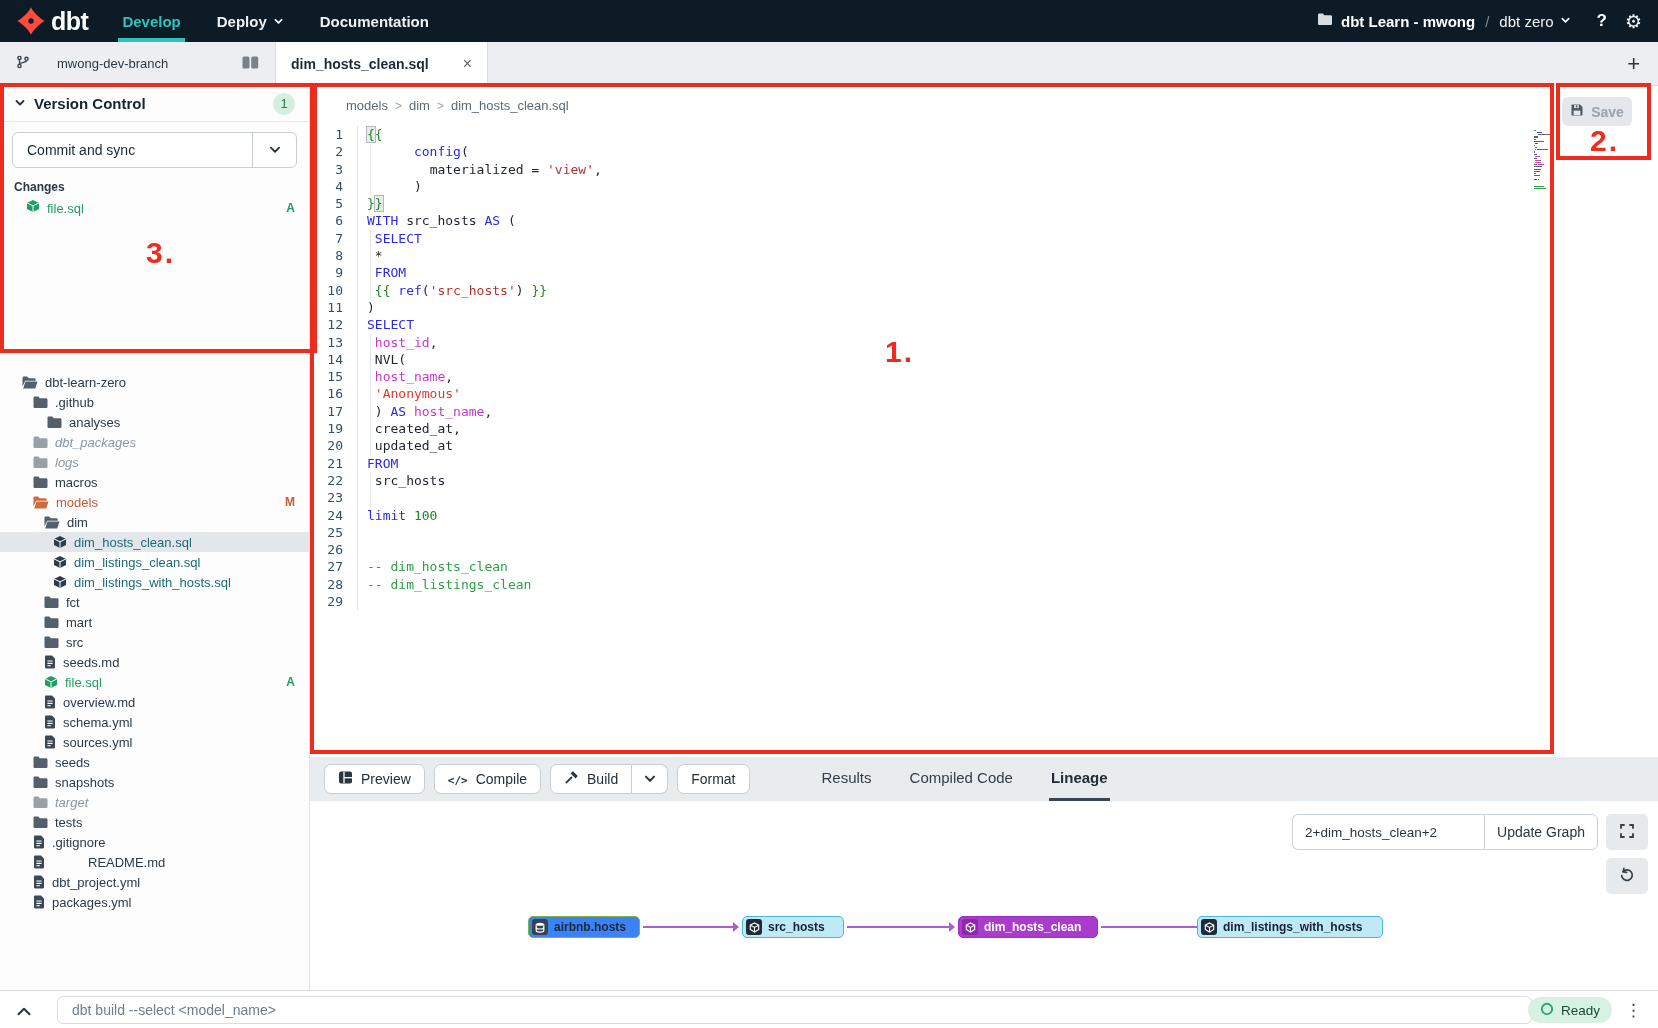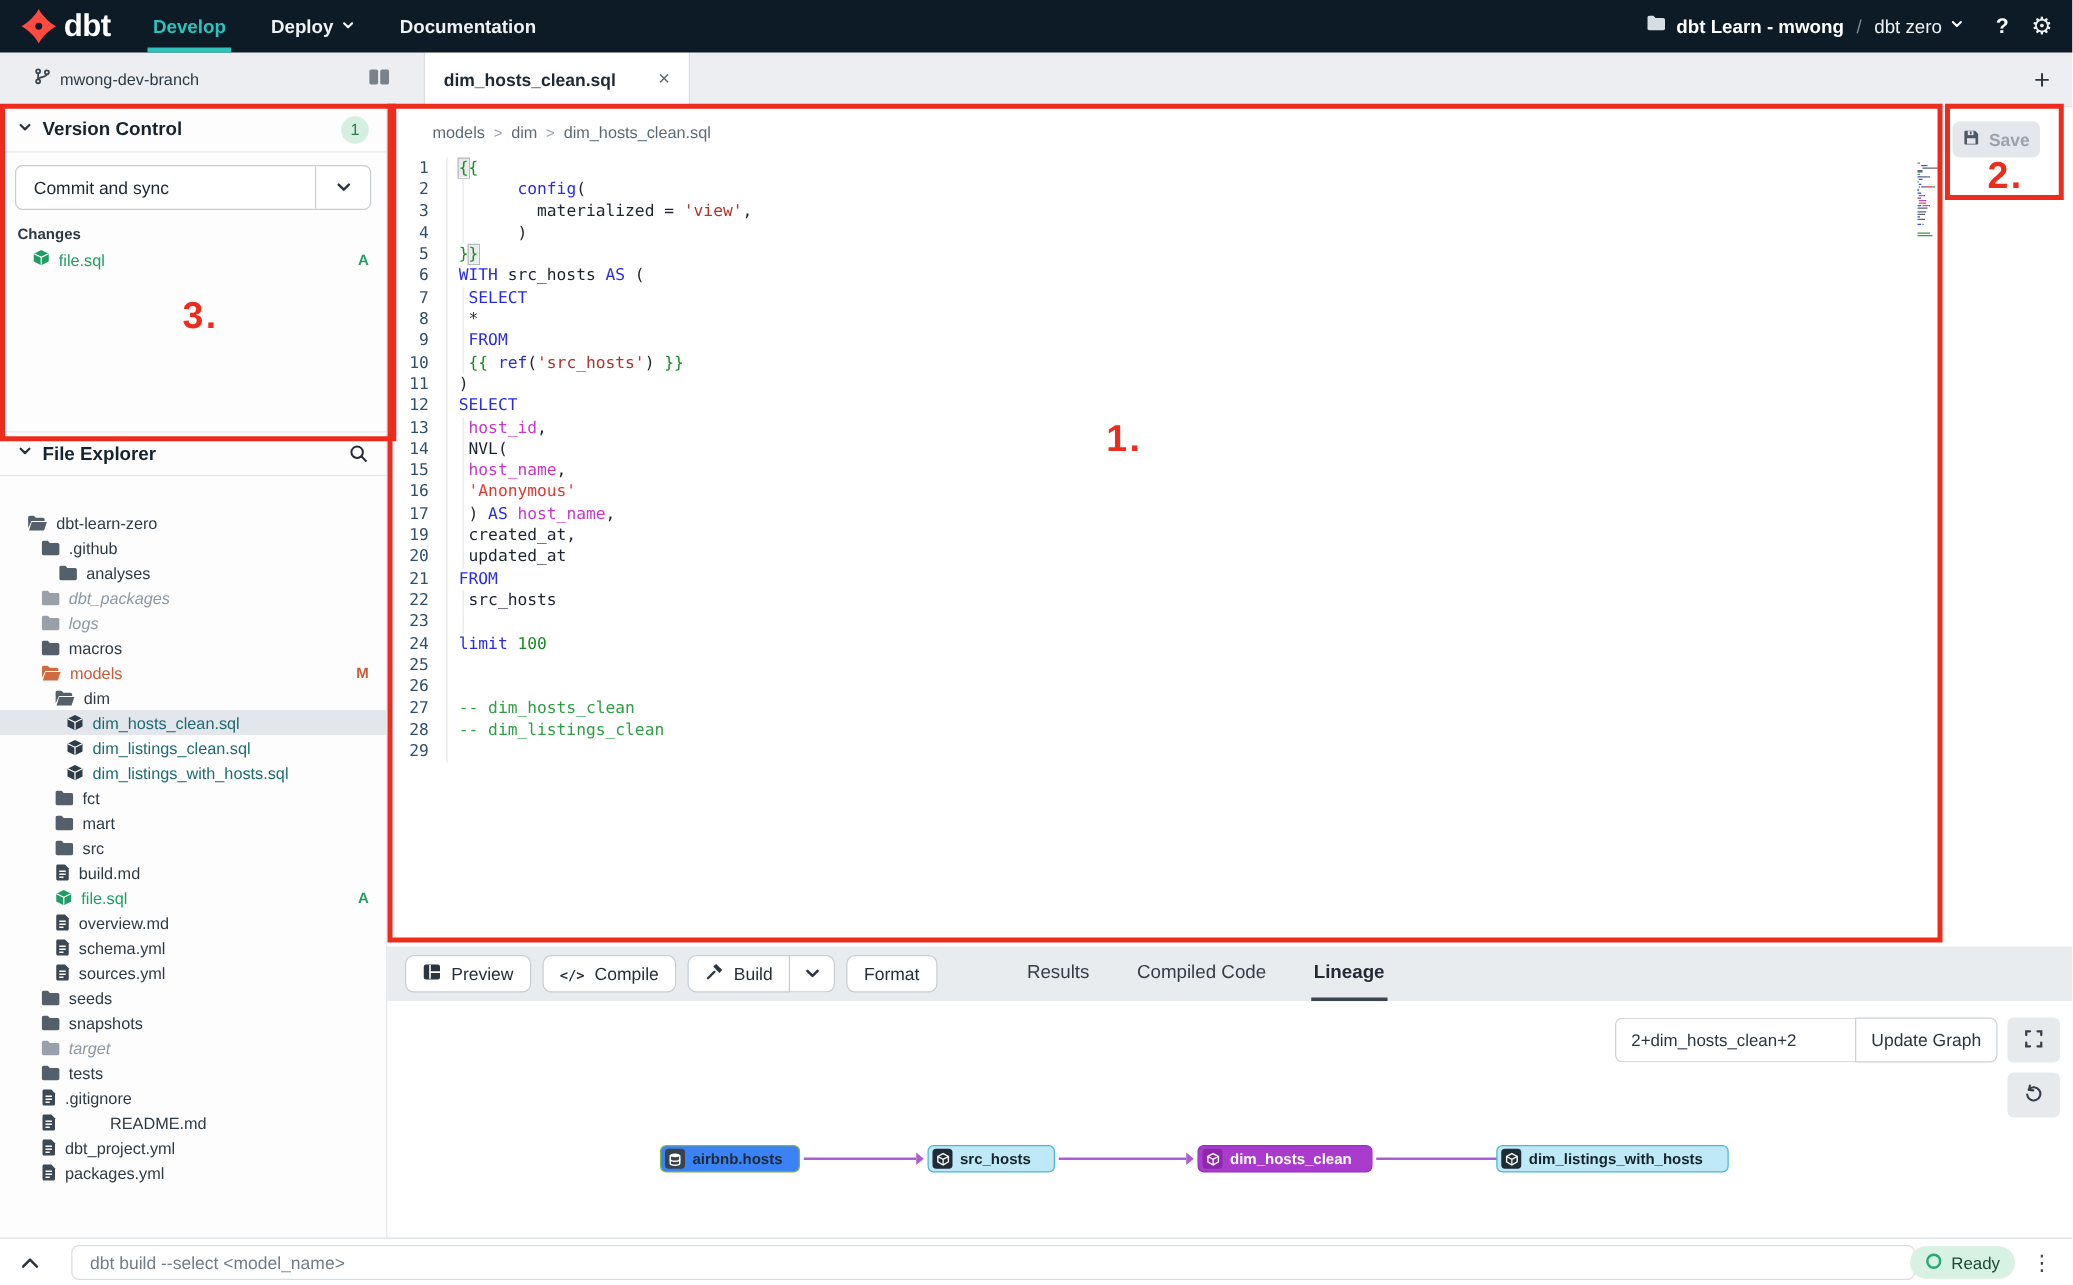--- a/index.html
+++ b/index.html
@@ -17,21 +17,21 @@
   .navitem.active .navline { position:absolute; left:-4px; right:-4px; bottom:0; height:4px; background:#2cc3bc; }
   .topright { margin-left:auto; display:flex; align-items:center; }
   .projname { color:#fff; font-weight:700; font-size:15px; margin-left:8px; }
   .projsep { color:#7f8b95; font-size:15px; margin:0 10px; }
   .projenv { color:#f0f3f5; font-size:15px; margin-right:6px; }
   .helpq { color:#fff; font-size:17px; font-weight:700; margin-left:26px; }
   .gear { color:#eef1f3; font-size:19px; margin-left:18px; }
 
   
   .secondrow { height:44px; background:#eceef1; display:flex; border-bottom:1px solid #d9dde0; }
-  .brancharea { width:340px; flex:none; display:flex; align-items:center; padding:0 27px; border-right:1px solid #d9dde0; }
+  .brancharea { width:276px; flex:none; display:flex; align-items:center; padding:0 16px; border-right:1px solid #d9dde0;gap:20px; }
   .branchlabel { font-size:13px; color:#2c3945; margin-left:7px; }
   .bookicon { margin-left:auto; }
   .tabstrip { flex:1; display:flex; align-items:stretch; }
   .tab { width:212px; background:#fff; display:flex; align-items:center; padding:0 15px;
     font-size:14px; font-weight:700; color:#1d2936; border-right:1px solid #d9dde0; margin-bottom:-1px; }
   .tabclose { margin-left:auto; color:#5a646e; font-size:16px; font-weight:400; cursor:pointer; }
   .plusbtn { margin-left:auto; align-self:center; padding-right:18px; font-size:22px; color:#2b3540; cursor:pointer; }
 
   
   .body { display:flex; height:904px;justify-content:center; }
@@ -224,32 +224,20 @@
         <div class="changerow">
           <span><svg width="14" height="14" viewBox="0 0 14 14">
                 <path d="M7 .9 13 3.9v6.2L7 13.1 1 10.1V3.9Z" fill="#1f9d63"></path>
                 <path d="M1.2 4 7 6.8 12.8 4M7 6.8v6" stroke="#fff" stroke-width="1" fill="none"></path>
               </svg></span>
           <span class="nm">file.sql</span>
           <span class="st">A</span>
         </div>
       </section>
       <section>
-        <div class="sechdr fehdr">
-          <span><svg width="12" height="12" viewBox="0 0 12 12">
-                <polyline points="2.5,4 6,7.5 9.5,4" fill="none" stroke="#2b3540" stroke-width="1.8" stroke-linecap="round" stroke-linejoin="round"></polyline>
-              </svg></span>
-          <span class="t">File Explorer</span>
-          <span class="fesearch">
-              <svg width="16" height="16" viewBox="0 0 15 15" fill="none" stroke="#222c36" stroke-width="1.5">
-                <circle cx="6.3" cy="6.3" r="4.3"></circle>
-                <path d="M9.6 9.6 13.3 13.3"></path>
-              </svg>
-            </span>
-        </div>
         <div class="tree">
             <div class="trow" style="padding-left: 22px;">
               <span class="ticon">
                 <svg width="16" height="13" viewBox="0 0 16 13">
                   <path d="M.5 2C.5 1.2 1.1.6 1.9.6h3.2l1.6 1.6h5.6c.8 0 1.4.6 1.4 1.4v1.2H3.2L.5 10.6Z" fill="#535f6a"></path>
                   <path d="M3.4 5.6h12.1L13.2 12.4H1.2Z" fill="#535f6a"></path>
                 </svg>
               </span>
               <span class="lbl">dbt-learn-zero</span>
             </div>
@@ -363,21 +351,21 @@
               </span>
               <span class="lbl">src</span>
             </div>
             <div class="trow" style="padding-left: 44px;">
               <span class="ticon">
                 <svg width="12" height="14" viewBox="0 0 12 14">
                   <path d="M1 1.8c0-.7.5-1.2 1.2-1.2H8l3 3v8.6c0 .7-.5 1.2-1.2 1.2H2.2C1.5 13.4 1 12.9 1 12.2Z" fill="#3c4854"></path>
                   <path d="M3.4 6h5.2M3.4 8.4h5.2M3.4 10.8h3.4" stroke="#fff" stroke-width="1.1"></path>
                 </svg>
               </span>
-              <span class="lbl">build.md</span>
+              <span class="lbl">seeds.md</span>
             </div>
             <div class="trow green" style="padding-left: 44px;">
               <span class="ticon">
                 <svg width="14" height="14" viewBox="0 0 14 14">
                   <path d="M7 .9 13 3.9v6.2L7 13.1 1 10.1V3.9Z" fill="#1f9d63"></path>
                   <path d="M1.2 4 7 6.8 12.8 4M7 6.8v6" stroke="#fff" stroke-width="1" fill="none"></path>
                 </svg>
               </span>
               <span class="lbl">file.sql</span>
               <span class="tbadge green">A</span>

